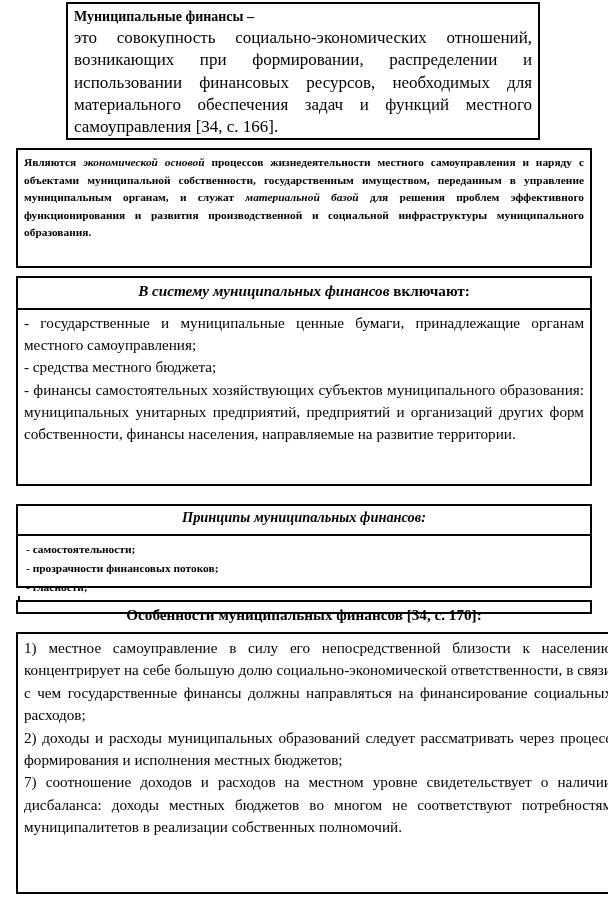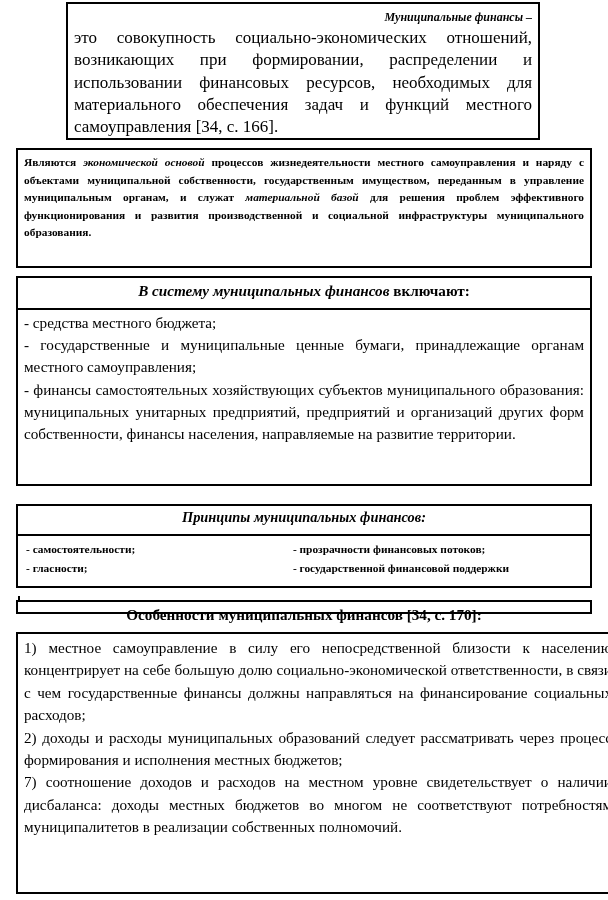--- a/index.html
+++ b/index.html
@@ -34,24 +34,23 @@
 
   
   #block-definition {
     left: 66px;
     top: 2px;
     width: 474px;
     height: 138px;
   }
   #block-definition .hdr {
     font-weight: bold;
-    font-size: 12px;
-    text-align: right;
+    font-size: 14px;
+    text-align: left;
     line-height: 20px;
-    font-style: italic;
   }
   #block-definition .body {
     text-align: justify;
     text-justify: inter-word;
     font-size: 17px;
     line-height: 22.3px;
     margin-top: 0px;
   }
 
   
@@ -131,20 +130,21 @@
   }
   #block-principles-list .cols {
     padding: 4px 8px 2px 8px;
     font-size: 11.4px;
     font-weight: bold;
     line-height: 19px;
   }
   #block-principles-list .row {
     display: flex;
     width: 100%;
+    flex-direction: column;
   }
   #block-principles-list .c1 { width: 48%; }
   #block-principles-list .c2 { width: 52%; }
 
   
   #stray-tick {
     position: absolute;
     left: 18px;
     top: 596px;
     width: 2px;
@@ -207,22 +207,22 @@
 
   <div class="blk" id="block-system-header">
     <div class="hdr">
       <span>В систему муниципальных финансов</span>
       <span class="plain">включают:</span>
     </div>
   </div>
 
   <div class="blk" id="block-system-list">
     <div class="body">
+      <div class="item">- государственные и муниципальные ценные бумаги, принадлежащие органам местного самоуправления;</div>
       <div class="item nowrapend">- средства местного бюджета;</div>
-      <div class="item">- государственные и муниципальные ценные бумаги, принадлежащие органам местного самоуправления;</div>
       <div class="item">- финансы самостоятельных хозяйствующих субъектов муниципального образования: муниципальных унитарных предприятий, предприятий и организаций других форм собственности, финансы населения, направляемые на развитие территории.</div>
     </div>
   </div>
 
   <div class="blk" id="block-principles-header">
     <div class="hdr">Принципы муниципальных финансов:</div>
   </div>
 
   <div class="blk" id="block-principles-list">
     <div class="cols">

